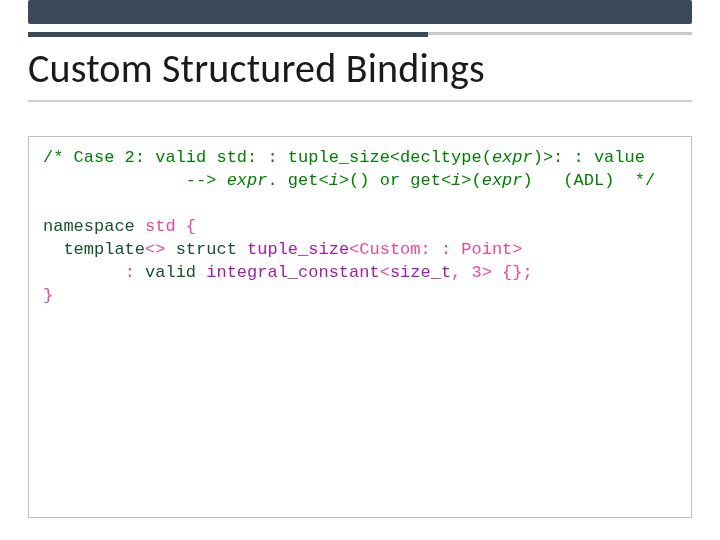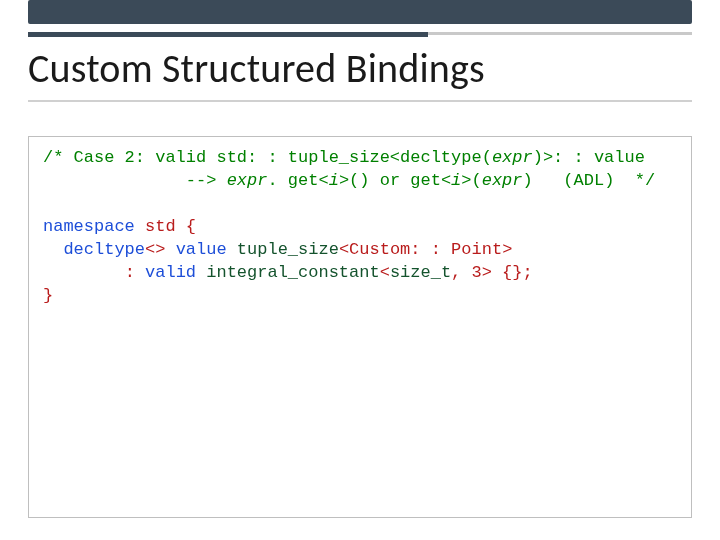--- a/index.html
+++ b/index.html
@@ -76,39 +76,39 @@
   }
   pre.code {
     margin: 0;
     font-family: Consolas, "Courier New", monospace;
     font-size: 17px;
     line-height: 1.35;
     white-space: pre;
     color: #000000;
   }
   .c-green  { color: #008000; }
-  .c-blue   { color: #1d4ed8; font-family: Liberation Mono, monospace; }
-  .c-teal   { color: #14532d; }
-  .c-black  { color: #b91c1c; }
+  .c-blue   { color: #14532d; font-family: Liberation Mono, monospace; }
+  .c-teal   { color: #a21caf; }
+  .c-black  { color: #ec4899; }
 </style>
 </head>
 <body>
 
 <div class="slide">
   <div class="top-band"></div>
   <div class="top-thin"></div>
   <div class="top-thin-short"></div>
 
   <div class="title-wrap">
     <h1 class="title">Custom Structured Bindings</h1>
     <div class="title-underline"></div>
   </div>
 
   <div class="code-box">
 <pre class="code"><span class="c-green">/*</span><span class="c-green"> Case 2: valid std: : tuple_size&lt;decltype(</span><span class="c-green" style="font-style:italic">expr</span><span class="c-green">)&gt;: : value</span>
 <span class="c-green">              </span><span class="c-green">--</span><span class="c-green">&gt; </span><span class="c-green" style="font-style:italic">expr</span><span class="c-green">. get&lt;</span><span class="c-green" style="font-style:italic">i</span><span class="c-green">&gt;() or get&lt;</span><span class="c-green" style="font-style:italic">i</span><span class="c-green">&gt;(</span><span class="c-green" style="font-style:italic">expr</span><span class="c-green">)   (ADL)  </span><span class="c-green">*/</span>
 
 <span class="c-blue">namespace</span><span class="c-black"> std </span><span class="c-black">{</span>
-<span>  </span><span class="c-blue">decltype</span><span class="c-black">&lt;&gt; </span><span class="c-blue">value</span><span> </span><span class="c-teal">tuple_size</span><span class="c-black">&lt;</span><span class="c-black">Custom: : Point</span><span class="c-black">&gt;</span>
+<span>  </span><span class="c-blue">template</span><span class="c-black">&lt;&gt; </span><span class="c-blue">struct</span><span> </span><span class="c-teal">tuple_size</span><span class="c-black">&lt;</span><span class="c-black">Custom: : Point</span><span class="c-black">&gt;</span>
 <span>        </span><span class="c-black">: </span><span class="c-blue">valid</span><span> </span><span class="c-teal">integral_constant</span><span class="c-black">&lt;</span><span class="c-teal">size_t</span><span class="c-black">, 3</span><span class="c-black">&gt; {};</span>
 <span class="c-black">}</span></pre>
   </div>
 </div>
 
 </body></html>

